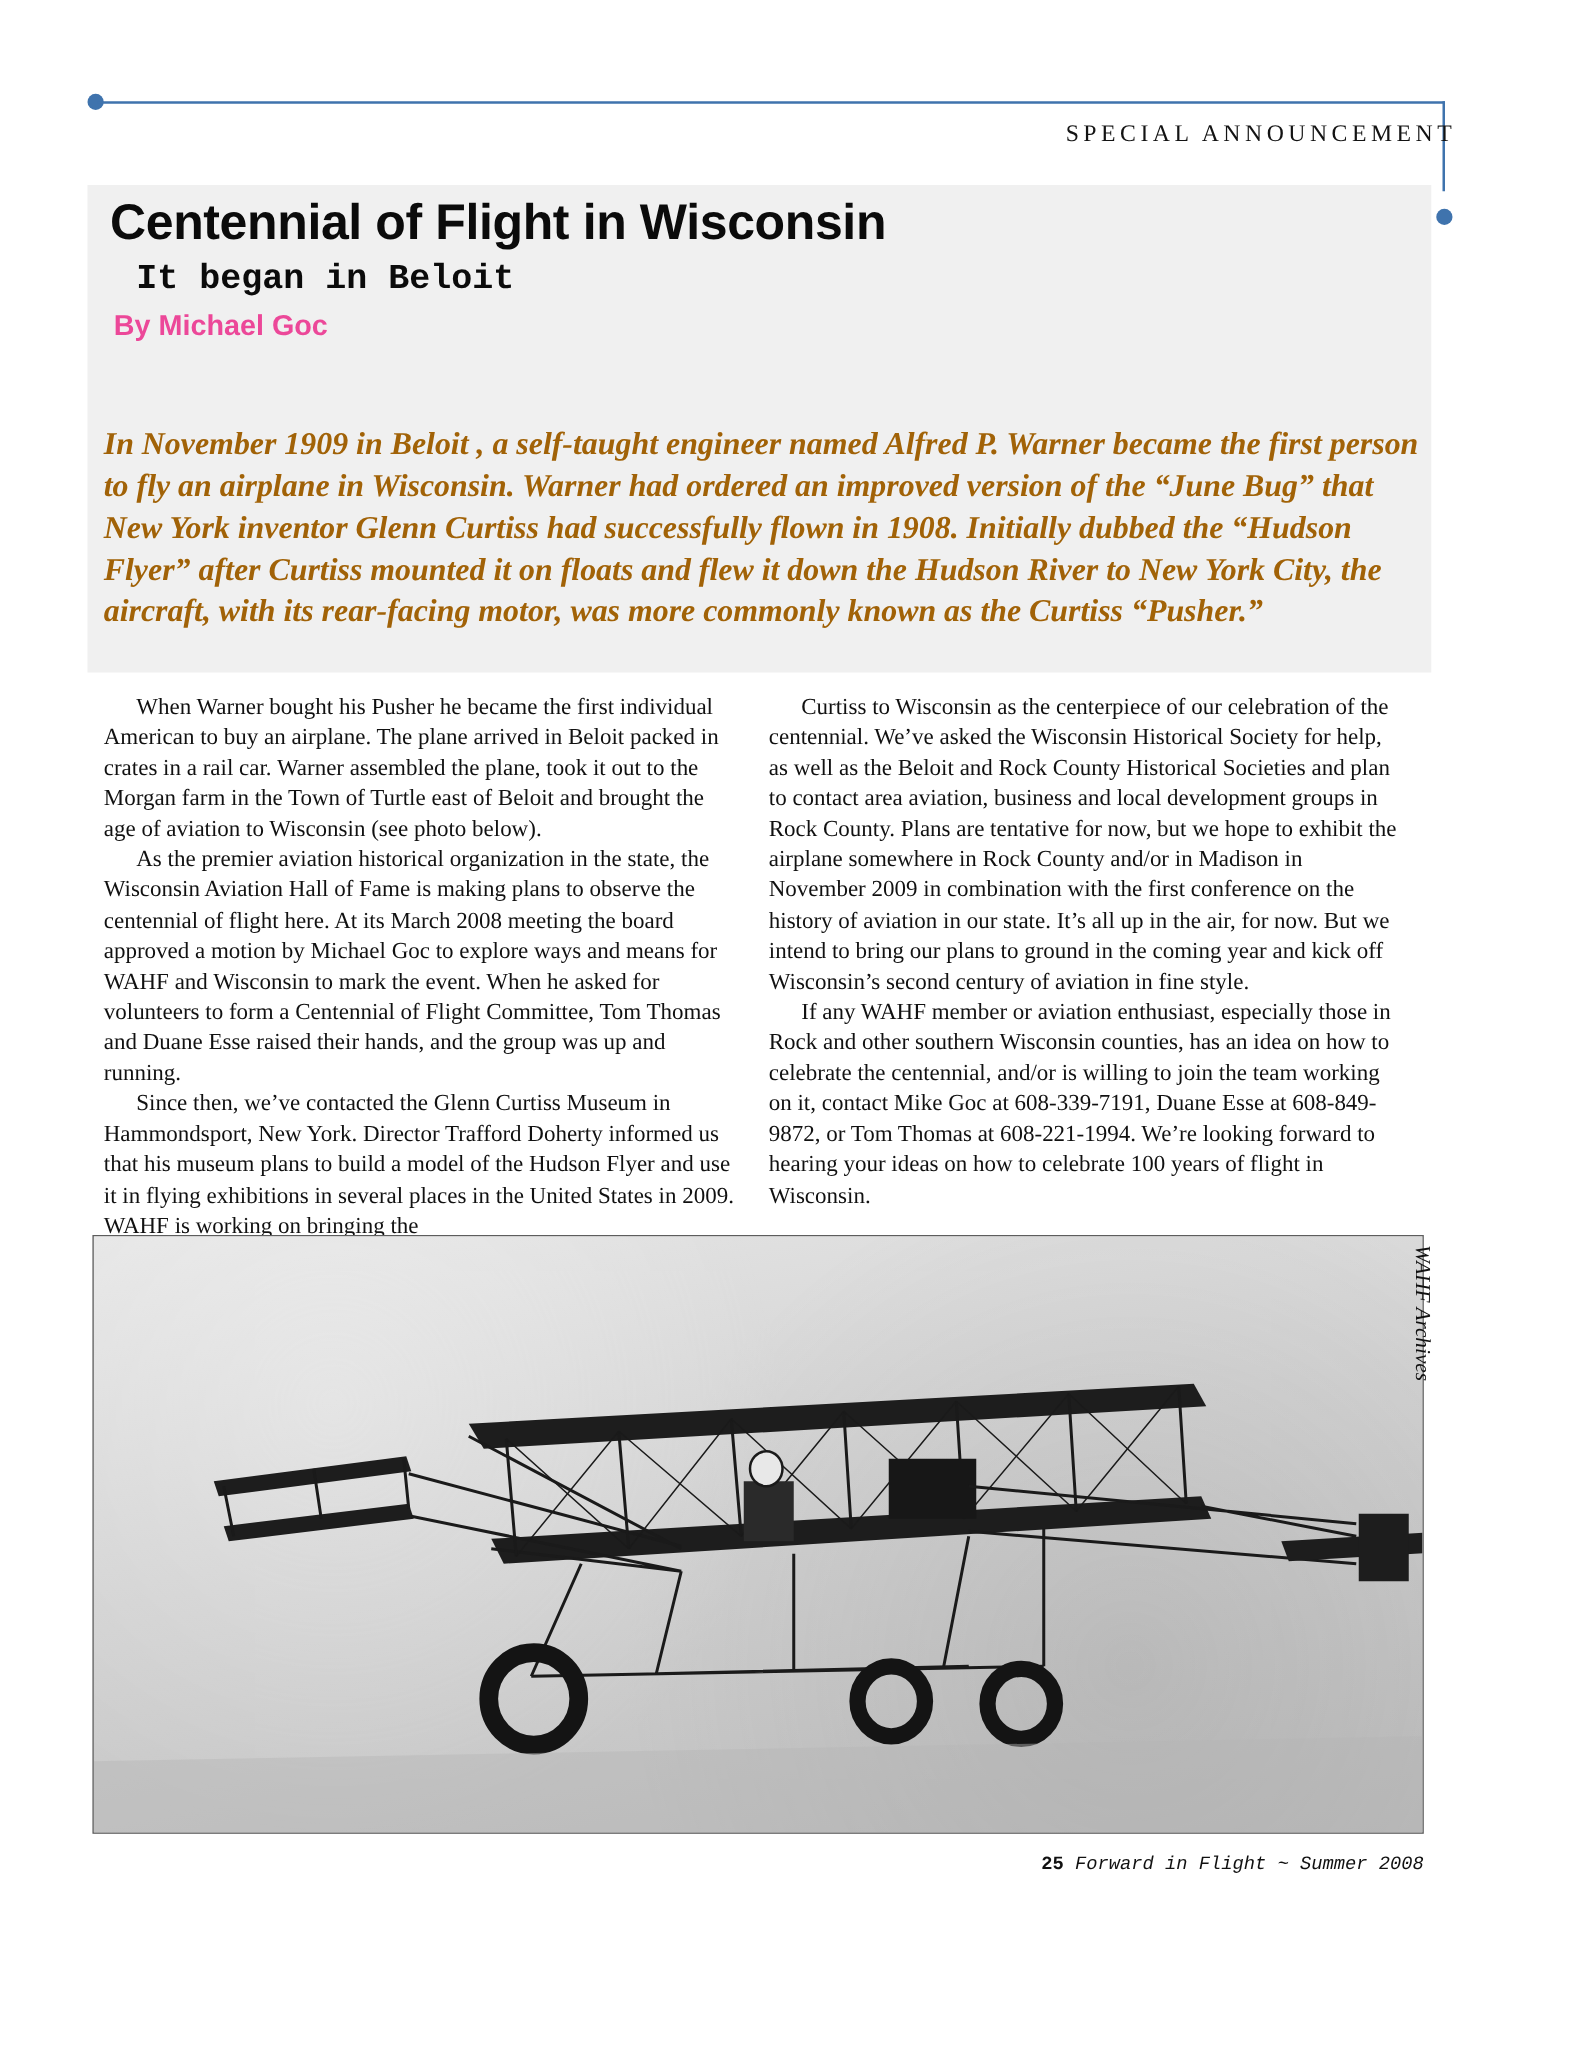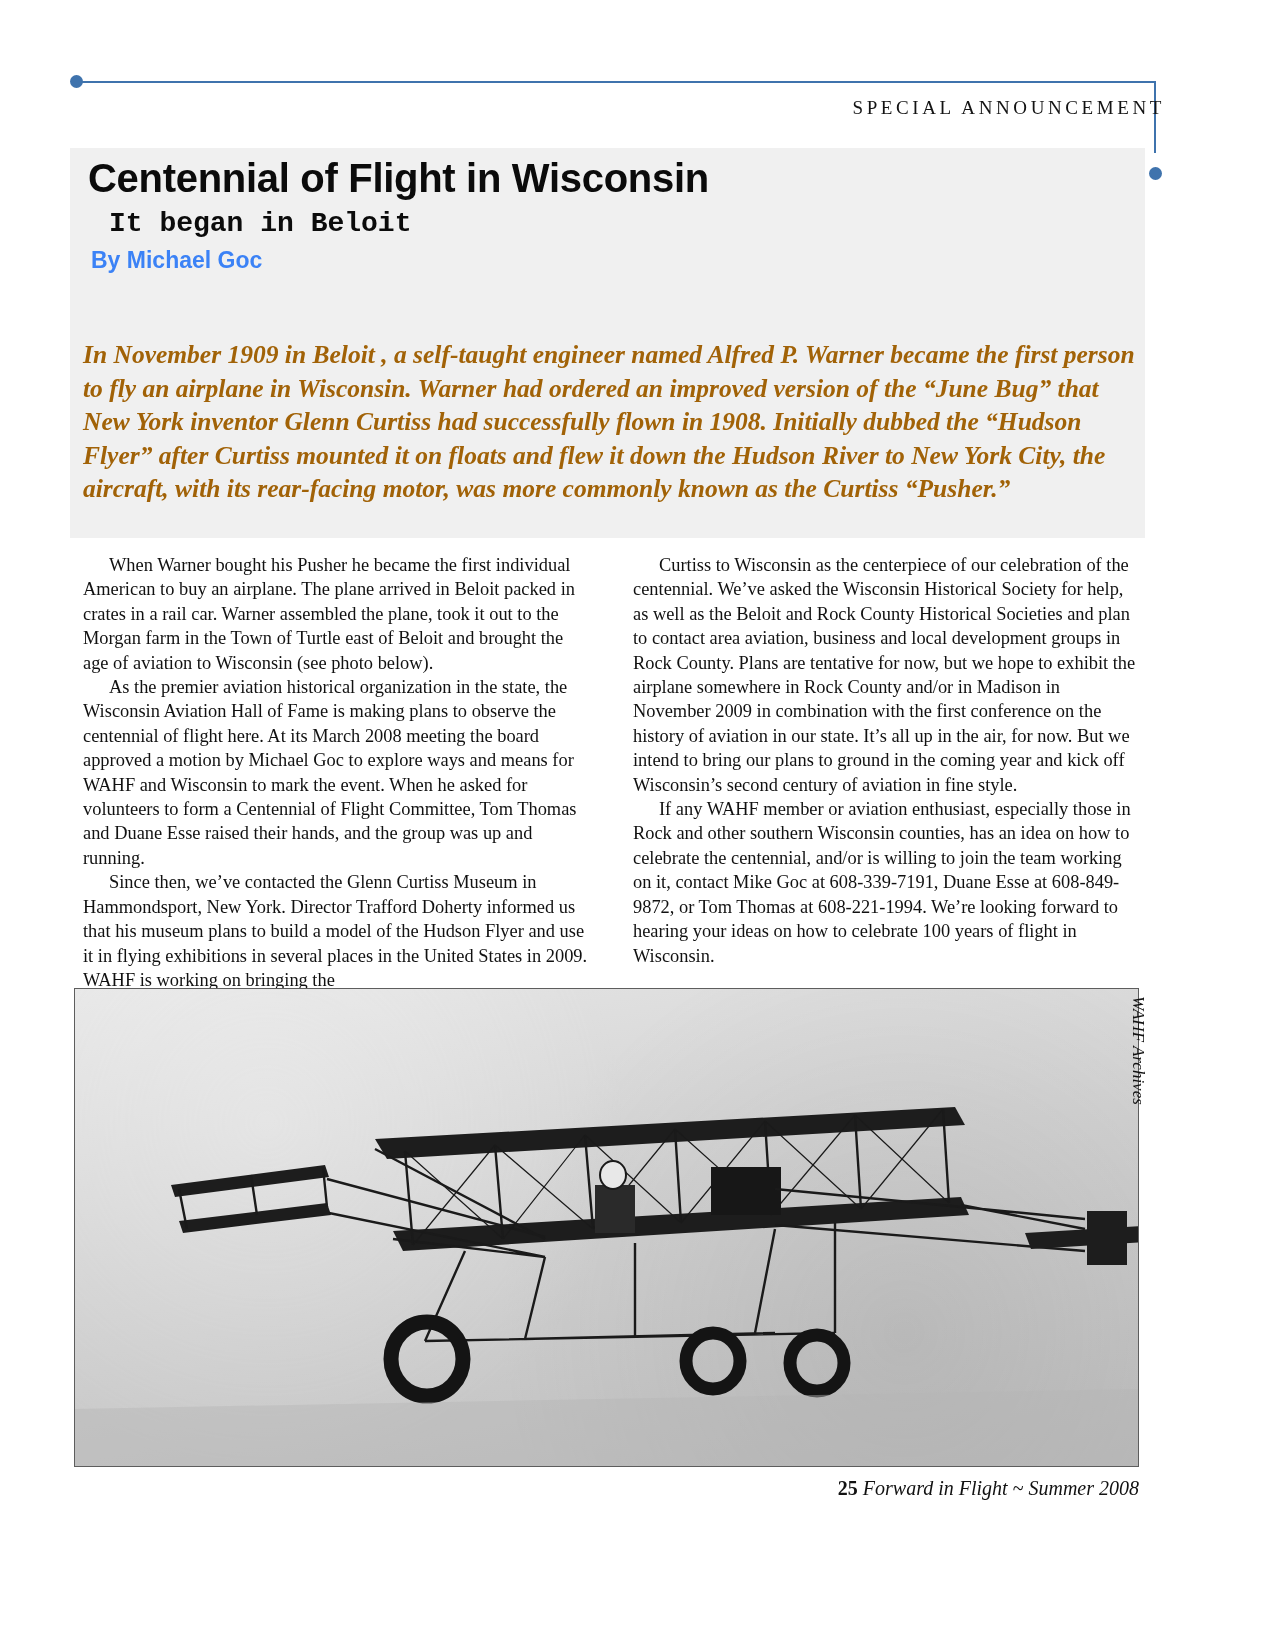--- a/index.html
+++ b/index.html
@@ -95,21 +95,21 @@
     font-size: 28px;
     line-height: 34px;
     color: #0b0b0b;
     margin: 6px 0 0 21px;
   }
   .byline {
     font-family: "Liberation Sans", sans-serif;
     font-weight: bold;
     font-size: 23px;
     line-height: 30px;
-    color: #3b82f6;
+    color: #ec4899;
     margin: 4px 0 0 3px;
   }
 
   .standfirst {
     position: absolute;
     left: 83px;
     top: 338px;
     width: 1055px;
     font-family: "Liberation Serif", serif;
     font-style: italic;
@@ -120,21 +120,21 @@
     text-align: left;
   }
 
   
   .columns {
     position: absolute;
     left: 83px;
     top: 553px;
     width: 1058px;
     display: flex;
-    gap: 42px;
+    gap: 24px;
   }
   .col {
     width: 508px;
     font-family: "Liberation Serif", serif;
     font-size: 18.4px;
     line-height: 24.4px;
     color: #111111;
     text-align: left;
   }
   .col p {
@@ -177,22 +177,22 @@
     color: #111111;
     transform: rotate(90deg);
     transform-origin: left top;
     white-space: nowrap;
   }
 
   .footer {
     position: absolute;
     right: 136px;
     bottom: 150px;
-    font-family: Liberation Serif, serif;
-    font-size: 20px;
+    font-family: Liberation Mono, monospace;
+    font-size: 15px;
     color: #111111;
   }
   .footer b { font-weight: bold; }
   .footer i { font-style: italic; }
 </style>
 </head>
 <body>
 
 <div class="page">
 

